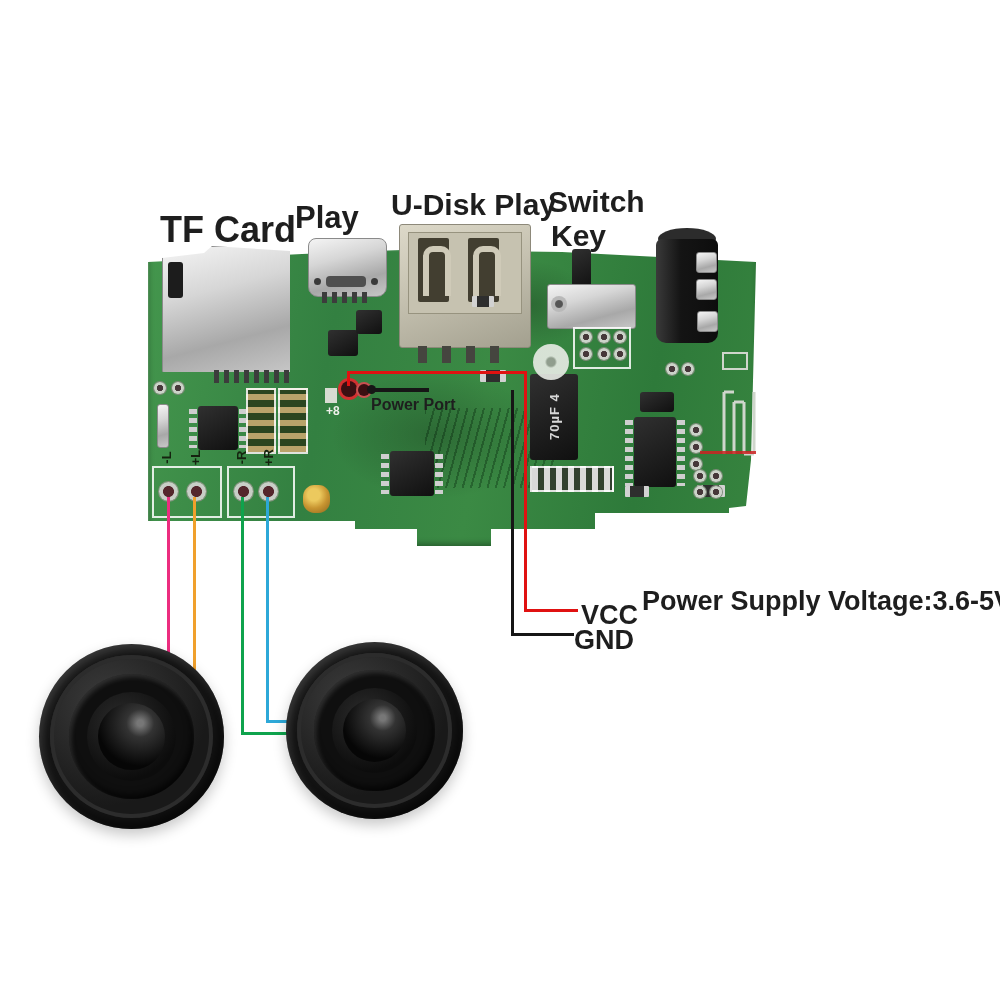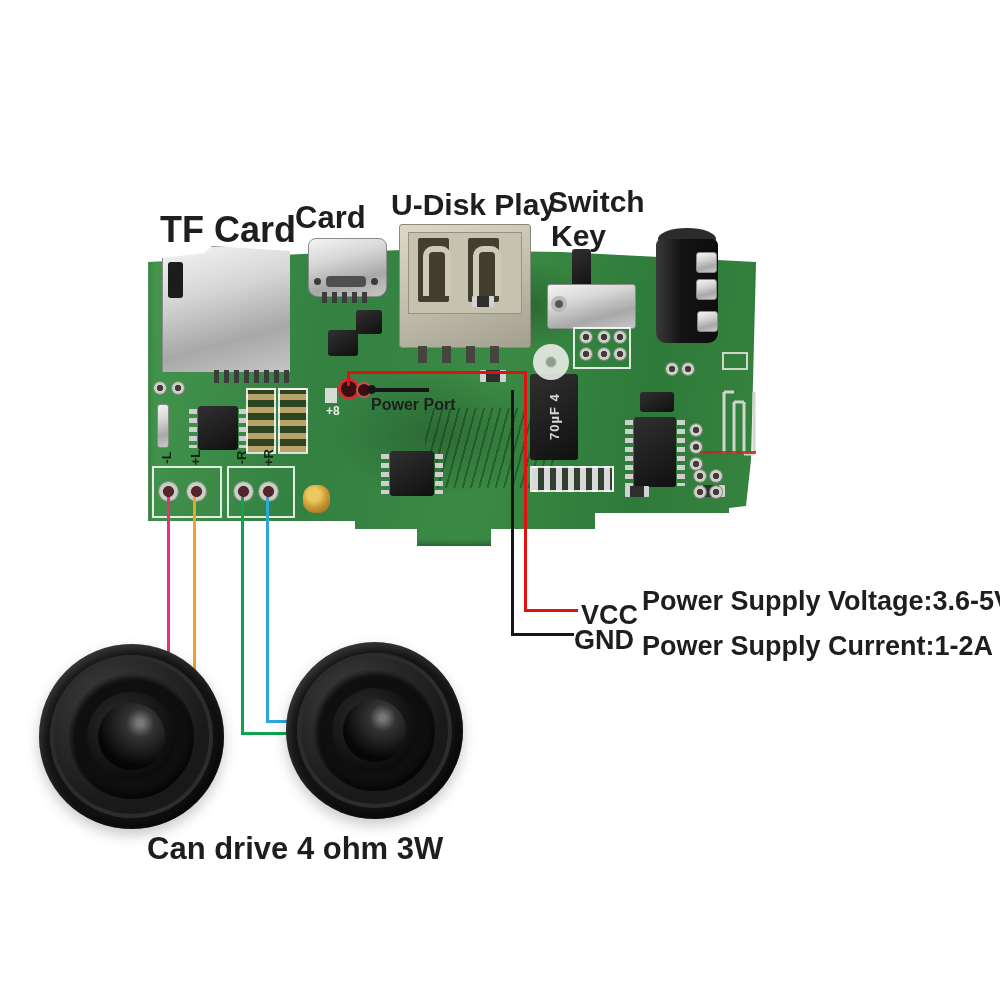--- a/index.html
+++ b/index.html
@@ -186,25 +186,23 @@
     <div class="sp-cone"></div>
     <div class="sp-dome"></div>
   </div>
   <div class="speaker" style="left:286px;top:642px;width:177px;height:177px;">
     <div class="sp-rim"></div>
     <div class="sp-surround"></div>
     <div class="sp-cone"></div>
     <div class="sp-dome"></div>
   </div>
 
-  <div class="lbl" style="left:295px;top:200px;font-size:31px;">Card</div>
+  <div class="lbl" style="left:295px;top:200px;font-size:31px;">Play</div>
   <div class="lbl" style="left:160px;top:209px;font-size:36px;">TF Card</div>
   <div class="lbl" style="left:391px;top:188px;font-size:30px;">U-Disk Play</div>
   <div class="lbl" style="left:548px;top:185px;font-size:30px;text-align:center;">Switch</div>
   <div class="lbl" style="left:551px;top:219px;font-size:30px;">Key</div>
   <div class="lbl" style="left:371px;top:396px;font-size:16px;z-index:5;">Power Port</div>
   <div class="lbl" style="left:581px;top:600px;font-size:27px;">VCC</div>
   <div class="lbl" style="left:574px;top:625px;font-size:27px;">GND</div>
   <div class="lbl" style="left:642px;top:586px;font-size:27px;">Power Supply Voltage:3.6-5V</div>
-  <div class="lbl" style="left:642px;top:631px;font-size:27px;">Power Supply Current:1-2A</div>
-  <div class="lbl" style="left:147px;top:831px;font-size:31px;">Can drive 4 ohm 3W</div>
 
 </div>
 
 </body></html>

